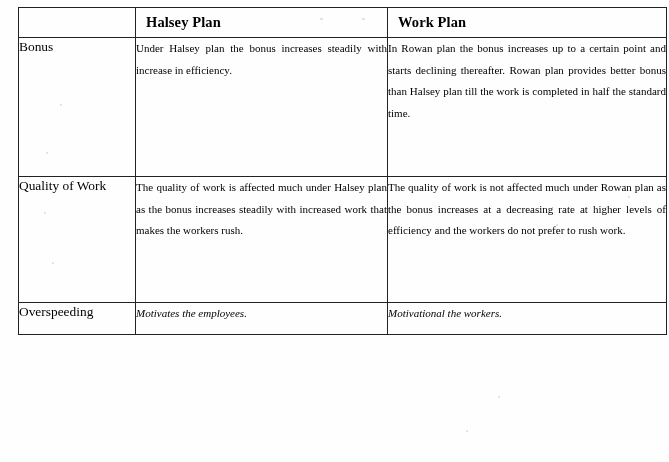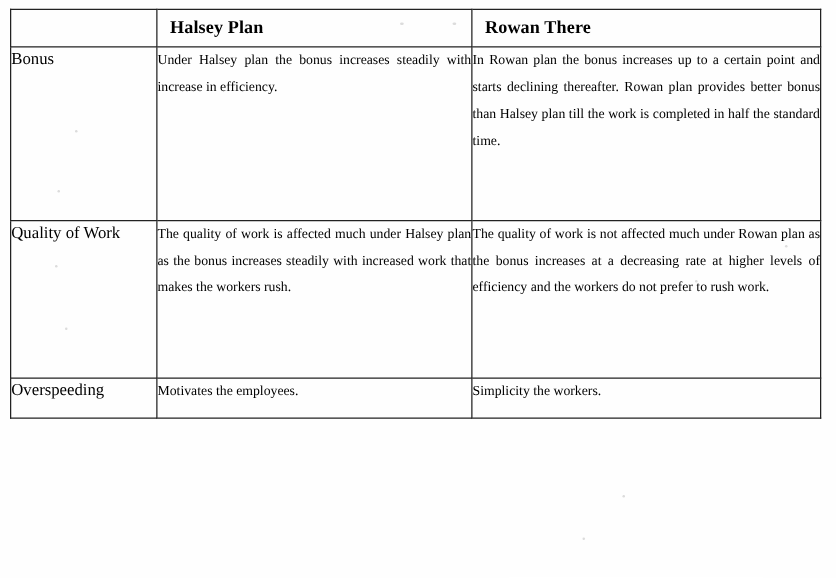--- a/index.html
+++ b/index.html
@@ -22,21 +22,21 @@
     position: absolute;
     left: 0;
     top: 0;
     width: 669px;
     height: 462px;
     background: #fefefe;
   }
 
   .table-wrap {
     position: absolute;
-    left: 8px;
+    left: 18px;
     top: 7px;
     width: 648px;
     height: 449px;
   }
 
   table.compare {
     border-collapse: collapse;
     table-layout: fixed;
     width: 648px;
     border: 1.6px solid #1a1a1a;
@@ -86,20 +86,21 @@
   .para {
     font-size: 11px;
     line-height: 21.5px;
     text-align: justify;
     text-justify: inter-word;
     margin: 0;
     hyphens: none;
   }
   .para.tight {
     line-height: 20px;
+    font-style: italic;
   }
   .para.nojustify {
     text-align: left;
   }
 
   
   tr.row-bonus    td { height: 138px; }
   tr.row-quality  td { height: 125px; }
   tr.row-simple   td { height: 49px;  }
   tr.row-motiv    td { height: 31px;  }
@@ -130,21 +131,21 @@
 
       <thead>
         <tr class="header-row">
           <th>
             <div class="hdr-inner hdr-blank"></div>
           </th>
           <th>
             <div class="hdr-inner">Halsey Plan</div>
           </th>
           <th>
-            <div class="hdr-inner">Rowan There</div>
+            <div class="hdr-inner">Work Plan</div>
           </th>
         </tr>
       </thead>
 
       <tbody>
 
         <tr class="row-bonus">
           <td class="feature">
             <div class="feature-label">Bonus</div>
           </td>
@@ -170,21 +171,21 @@
 
 
         <tr class="row-motiv">
           <td class="feature">
             <div class="feature-label">Overspeeding</div>
           </td>
           <td class="body-cell">
             <p class="para nojustify tight">Motivates the employees.</p>
           </td>
           <td class="body-cell">
-            <p class="para nojustify tight">Simplicity the workers.</p>
+            <p class="para nojustify tight">Motivational the workers.</p>
           </td>
         </tr>
 
 
 
       </tbody>
     </table>
   </div>
 
   <span class="speck" style="left:60px;  top:104px; width:2px; height:2px;"></span>

